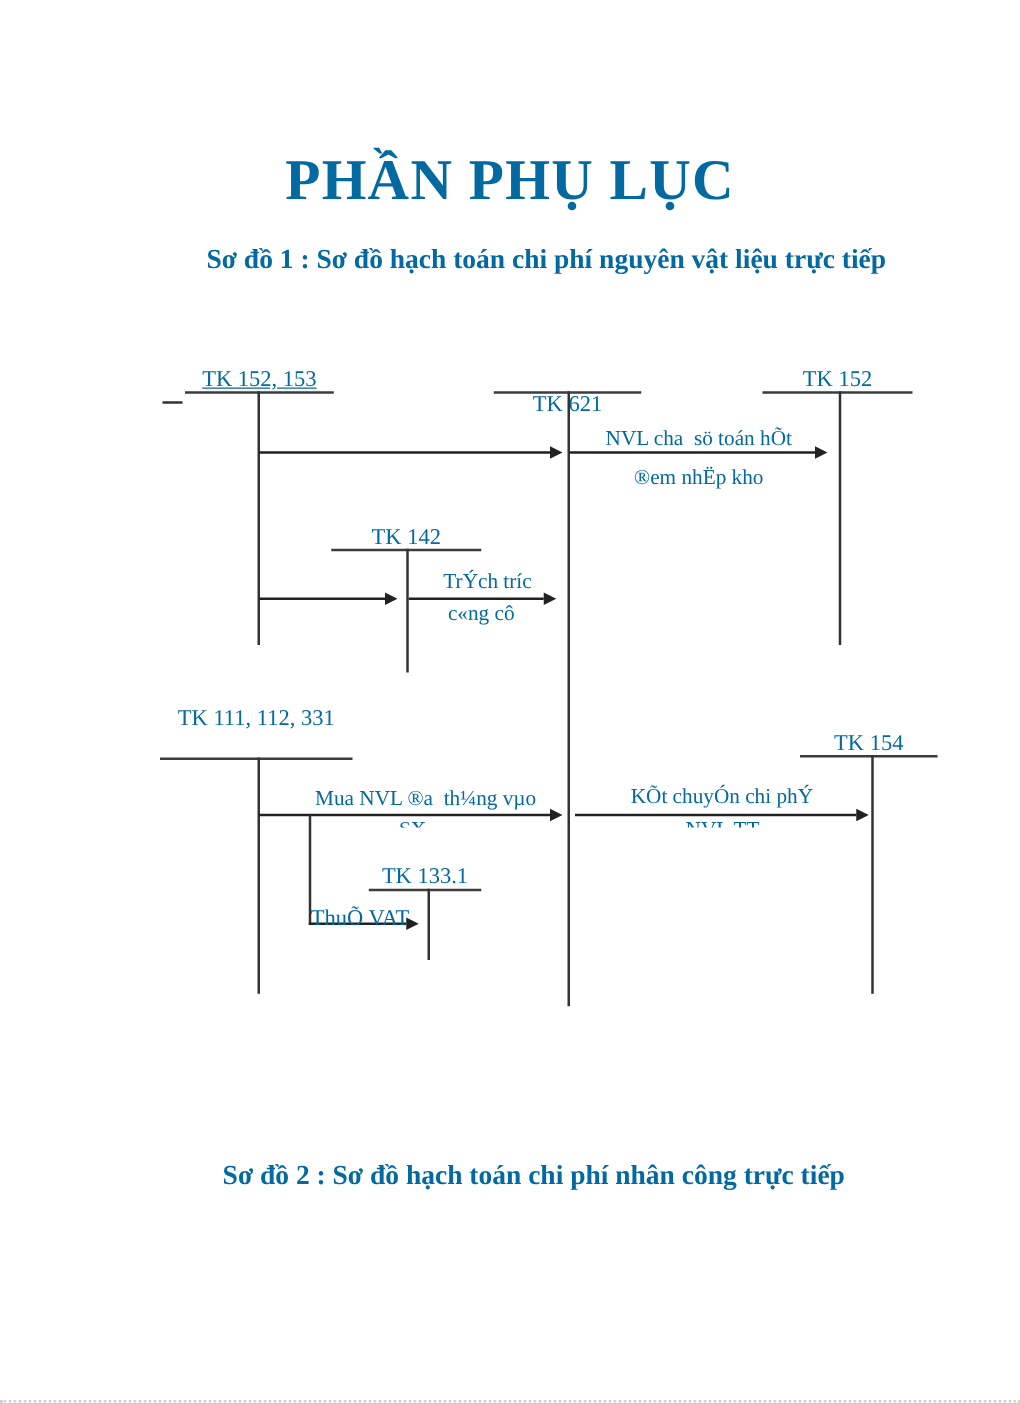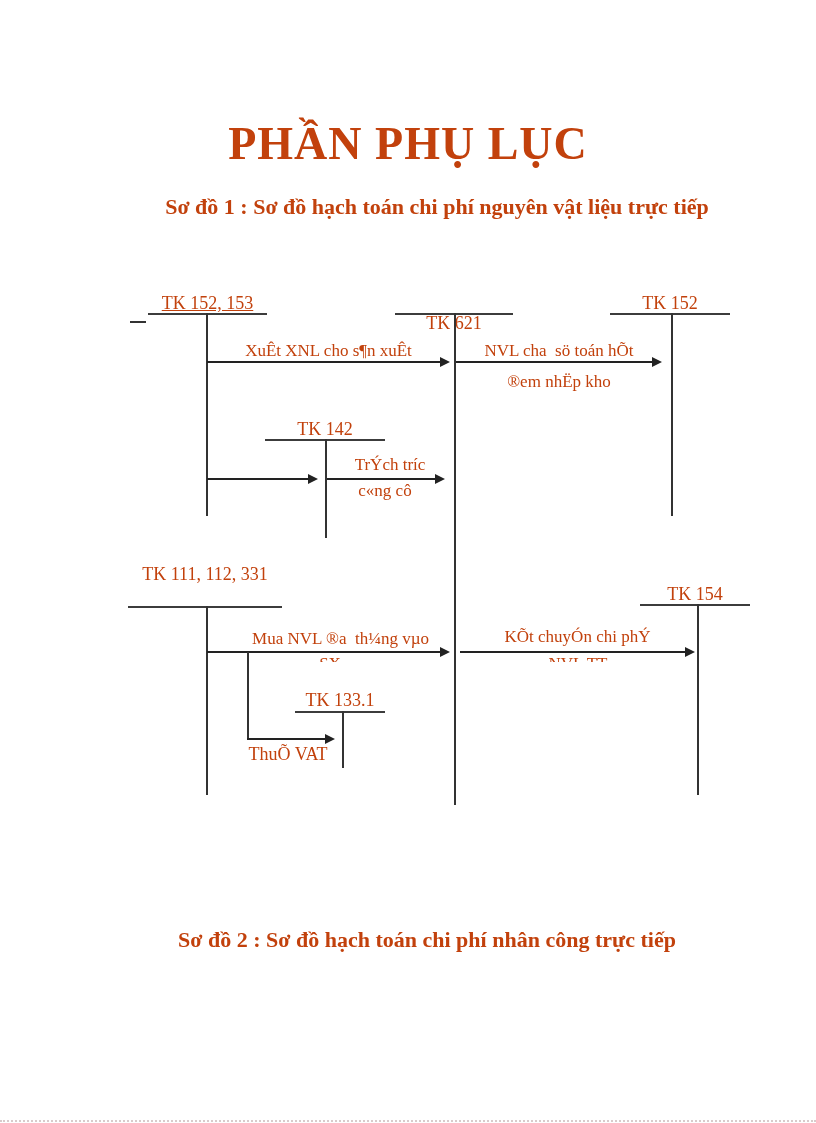--- a/index.html
+++ b/index.html
@@ -3,21 +3,21 @@
 <meta charset="utf-8">
 <style>
   html,body{margin:0;padding:0;background:#888;}
   .page{
     position:relative;
     width:816px;height:1123px;
     margin:0 auto;
     background:#ffffff;
     overflow:hidden;
     font-family:"Liberation Serif","DejaVu Serif",serif;
-    color:#c2410c;
+    color:#0369a1;
   }
   .doc-title{
     position:absolute;top:114px;left:0;width:816px;
     text-align:center;font-size:46px;font-weight:bold;
     letter-spacing:1px;line-height:60px;
   }
   .caption{
     position:absolute;left:0;width:816px;
     text-align:center;font-size:22px;font-weight:bold;
     white-space:pre;
@@ -64,21 +64,20 @@
   <div class="dash" style="left:130px;top:321px;width:16px;"></div>
 
   <div class="acct-label" style="left:395px;top:294px;width:118px;margin-top:20px;">TK 621</div>
   <div class="hline" style="left:395px;top:313px;width:118px;"></div>
   <div class="vline" style="left:454px;top:313px;height:492px;"></div>
 
   <div class="acct-label" style="left:610px;top:294px;width:120px;">TK 152</div>
   <div class="hline" style="left:610px;top:313px;width:120px;"></div>
   <div class="vline" style="left:671px;top:313px;height:203px;"></div>
 
-  <div class="flow-text" style="left:207px;top:341px;width:243px;">XuÊt XNL cho s¶n xuÊt</div>
   <div class="arrow" style="left:207px;top:361px;width:233px;">
       <div class="head"></div>
     </div>
 
   <div class="flow-text" style="left:456px;top:341px;width:206px;">NVL cha  sö toán hÕt</div>
   <div class="arrow" style="left:456px;top:361px;width:196px;">
       <div class="head"></div>
     </div>
   <div class="flow-text" style="left:456px;top:372px;width:206px;">®em nhËp kho</div>
 
@@ -118,19 +117,19 @@
 
   <div class="vline" style="left:247px;top:652px;height:88px;"></div>
   <div class="arrow" style="left:247px;top:738px;width:78px;">
       <div class="head"></div>
     </div>
 
   <div class="acct-label" style="left:295px;top:691px;width:90px;">TK 133.1</div>
   <div class="hline" style="left:295px;top:711px;width:90px;"></div>
   <div class="vline" style="left:342px;top:711px;height:57px;"></div>
 
-  <div class="flow-text" style="left:238px;top:744px;width:100px;font-size:18px;">ThuÕ VAT</div>
+  <div class="flow-text" style="left:238px;top:724px;width:100px;font-size:18px;">ThuÕ VAT</div>
 
   <div class="caption caption2">Sơ đồ 2 : Sơ đồ hạch toán chi phí nhân công trực tiếp</div>
 
   <div class="bottom-dots"></div>
 
 </div>
 
 </body></html>

